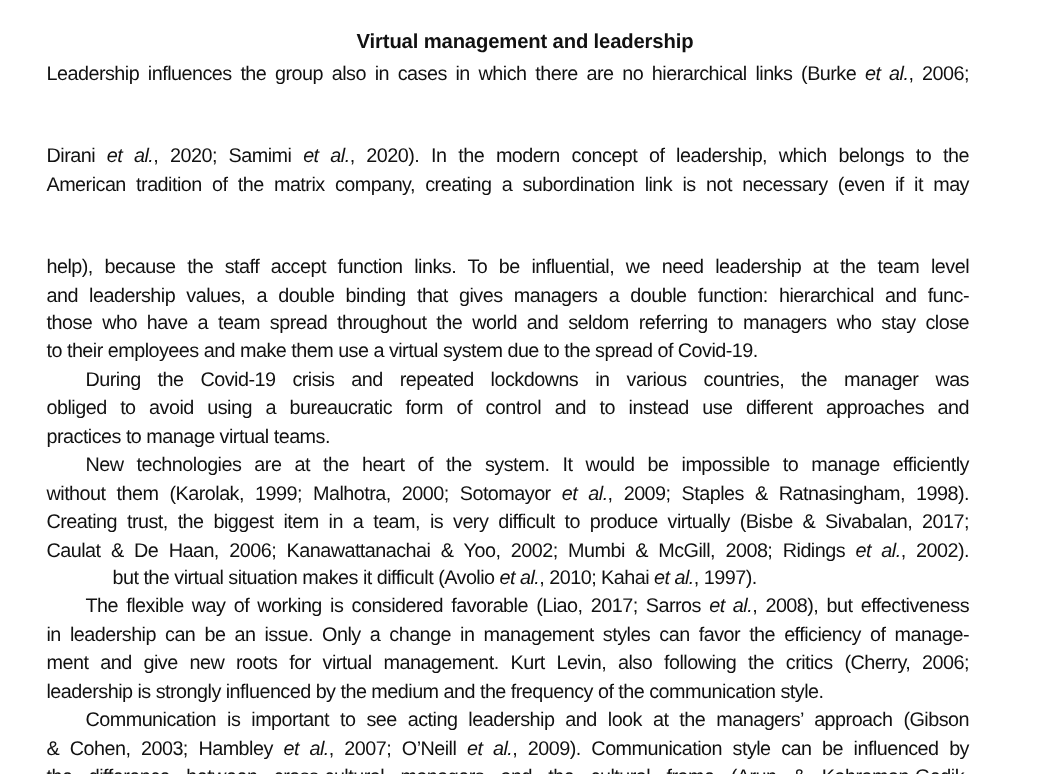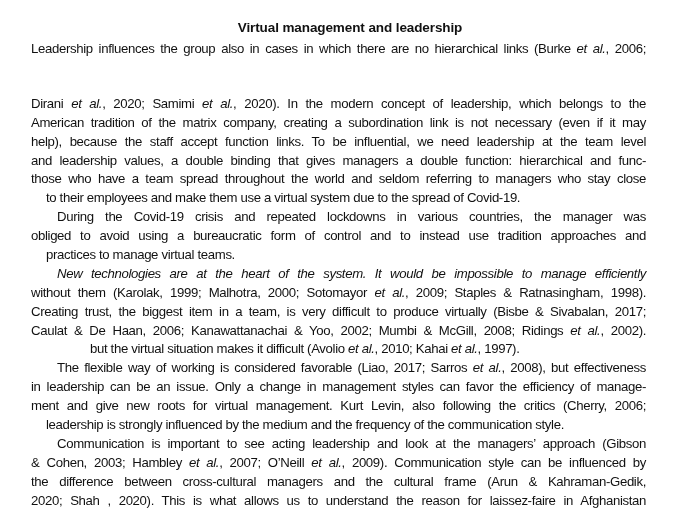--- a/index.html
+++ b/index.html
@@ -17,46 +17,46 @@
   .body {
     position: absolute; left: 31px; top: 24px; width: 615px;
     font-size: 13.2px; line-height: 18.9px;
   }
   .line {
     display: block; height: 18.9px; white-space: nowrap;
     text-align: justify; text-align-last: justify;
     letter-spacing: -0.35px;
     overflow: visible;
   }
-  .line.last { text-align-last: left; margin-left: 15px; }
+  .line.last { text-align-last: left; }
   .line.indent { padding-left: 26px; }
   .line span.i { font-style: italic; }
 </style>
 </head>
 <body>
 
 <div class="page">
   <div class="title">Virtual management and leadership</div>
   <div class="body" id="doc-body">
       <div>
         <span class="line" style="display: block; text-align-last: justify;">Leadership influences the group also in cases in which there are no hierarchical links (Burke <span class="i">et al.</span>, 2006;</span>
         <span class="line" style="display: block; text-align-last: justify; margin-top: 36px;">Dirani <span class="i">et al.</span>, 2020; Samimi <span class="i">et al.</span>, 2020). In the modern concept of leadership, which belongs to the</span>
         <span class="line" style="display: block; text-align-last: justify;">American tradition of the matrix company, creating a subordination link is not necessary (even if it may</span>
-        <span class="line" style="display: block; text-align-last: justify;">help), because the staff accept function links. To be influential, we need leadership at the team level</span>
+        <span class="line" style="display: block; text-align-last: justify; margin-top: 36px;">help), because the staff accept function links. To be influential, we need leadership at the team level</span>
         <span class="line" style="display: block; text-align-last: justify;">and leadership values, a double binding that gives managers a double function: hierarchical and func-</span>
         <span class="line" style="display: block; text-align-last: justify;">those who have a team spread throughout the world and seldom referring to managers who stay close</span>
         <span class="line last" style="display: block; text-align-last: left;">to their employees and make them use a virtual system due to the spread of Covid-19.</span>
       </div>
       <div>
         <span class="line indent" style="display: block; text-align-last: justify;">During the Covid-19 crisis and repeated lockdowns in various countries, the manager was</span>
-        <span class="line" style="display: block; text-align-last: justify;">obliged to avoid using a bureaucratic form of control and to instead use tradition approaches and</span>
+        <span class="line" style="display: block; text-align-last: justify;">obliged to avoid using a bureaucratic form of control and to instead use different approaches and</span>
         <span class="line last" style="display: block; text-align-last: left;">practices to manage virtual teams.</span>
       </div>
       <div>
-        <span class="line indent" style="display: block; text-align-last: justify; font-style: italic;">New technologies are at the heart of the system. It would be impossible to manage efficiently</span>
+        <span class="line indent" style="display: block; text-align-last: justify;">New technologies are at the heart of the system. It would be impossible to manage efficiently</span>
         <span class="line" style="display: block; text-align-last: justify;">without them (Karolak, 1999; Malhotra, 2000; Sotomayor <span class="i">et al.</span>, 2009; Staples &amp; Ratnasingham, 1998).</span>
         <span class="line" style="display: block; text-align-last: justify;">Creating trust, the biggest item in a team, is very difficult to produce virtually (Bisbe &amp; Sivabalan, 2017;</span>
         <span class="line" style="display: block; text-align-last: justify;">Caulat &amp; De Haan, 2006; Kanawattanachai &amp; Yoo, 2002; Mumbi &amp; McGill, 2008; Ridings <span class="i">et al.</span>, 2002).</span>
         <span class="line last" style="display: block; text-align-last: left; padding-left: 44px;">but the virtual situation makes it difficult (Avolio <span class="i">et al.</span>, 2010; Kahai <span class="i">et al.</span>, 1997).</span>
       </div>
       <div>
         <span class="line indent" style="display: block; text-align-last: justify;">The flexible way of working is considered favorable (Liao, 2017; Sarros <span class="i">et al.</span>, 2008), but effectiveness</span>
         <span class="line" style="display: block; text-align-last: justify;">in leadership can be an issue. Only a change in management styles can favor the efficiency of manage-</span>
         <span class="line" style="display: block; text-align-last: justify;">ment and give new roots for virtual management. Kurt Levin, also following the critics (Cherry, 2006;</span>
         <span class="line last" style="display: block; text-align-last: left;">leadership is strongly influenced by the medium and the frequency of the communication style.</span>

